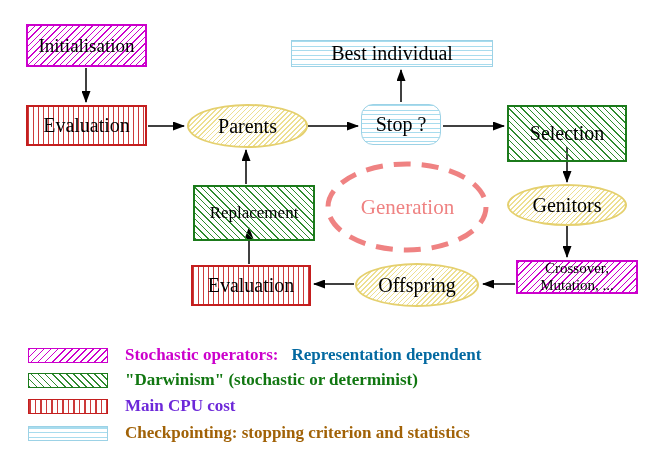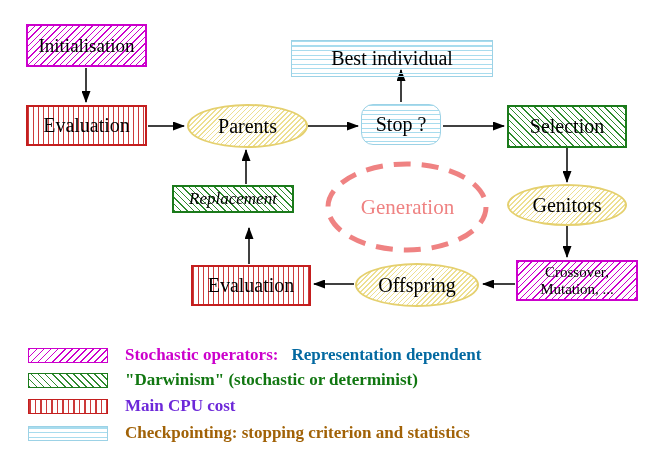--- a/index.html
+++ b/index.html
@@ -92,45 +92,45 @@
   </div>
 
   <div class="node hatch-red-vert fs20" style="left:26px;top:105px;width:121px;height:41px;">
     <span>Evaluation</span>
   </div>
 
   <div class="node hatch-khaki ellipse fs20" style="left:187px;top:104px;width:121px;height:44px;">
     <span>Parents</span>
   </div>
 
-  <div class="node hatch-blue-horiz fs20" style="left:291px;top:40px;width:202px;height:37px;">
+  <div class="node hatch-blue-horiz fs20" style="left:291px;top:40px;width:202px;height:27px;">
     <span>Best individual</span>
   </div>
 
   <div class="node hatch-blue-horiz rounded fs20" style="left:361px;top:104px;width:80px;height:41px;">
     <span>Stop ?</span>
   </div>
 
-  <div class="node hatch-green fs20" style="left:507px;top:105px;width:120px;height:43px;">
+  <div class="node hatch-green fs20" style="left:507px;top:105px;width:120px;height:57px;">
     <span>Selection</span>
   </div>
 
-  <div class="node hatch-green fs17" style="left:172px;top:185px;width:122px;height:28px;font-style:italic;">
+  <div class="node hatch-green fs17" style="left:193px;top:185px;width:122px;height:56px;">
     <span>Replacement</span>
   </div>
 
   <div class="gen-label">
     <span>Generation</span>
   </div>
 
   <div class="node hatch-khaki ellipse fs20" style="left:507px;top:184px;width:120px;height:42px;">
     <span>Genitors</span>
   </div>
 
-  <div class="node hatch-magenta fs15" style="left:516px;top:260px;width:122px;height:41px;flex-direction:column;">
+  <div class="node hatch-magenta fs15" style="left:516px;top:260px;width:122px;height:34px;flex-direction:column;">
     <span>Crossover,</span>
     <span>Mutation, ...</span>
   </div>
 
   <div class="node hatch-red-vert fs20" style="left:191px;top:265px;width:120px;height:41px;">
     <span>Evaluation</span>
   </div>
 
   <div class="node hatch-khaki ellipse fs20" style="left:355px;top:263px;width:124px;height:44px;">
     <span>Offspring</span>

